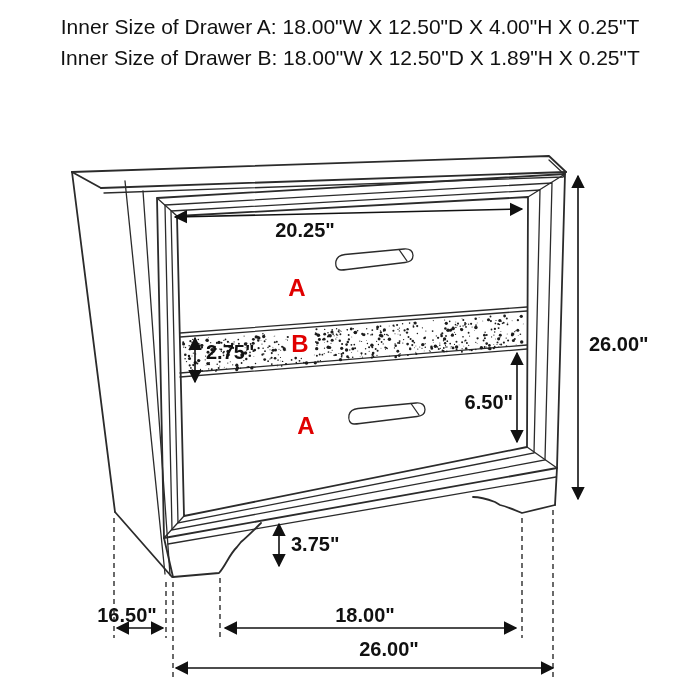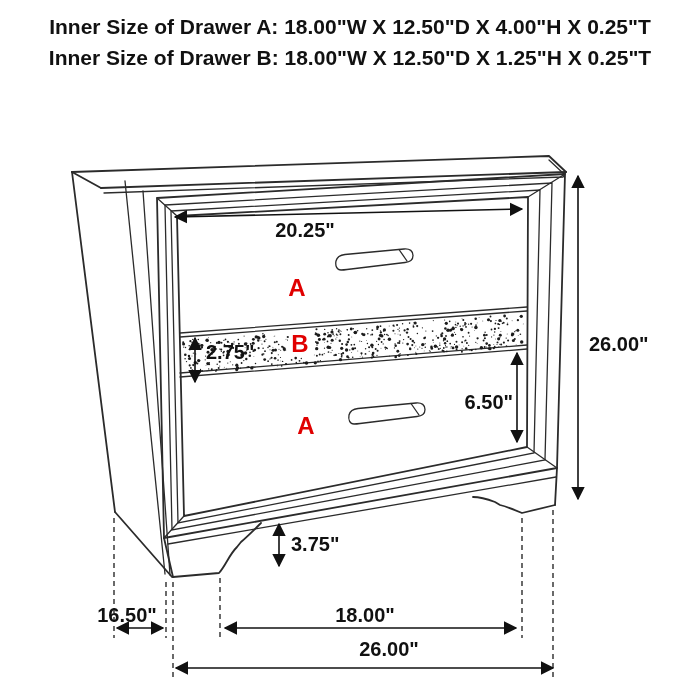--- a/index.html
+++ b/index.html
@@ -1,33 +1,33 @@
 <!DOCTYPE html>
 <html style="--line: #2b2b2b; --red: #e00000; --dim: #111111;"><head>
 <meta charset="utf-8">
 <style>
   html,body{margin:0;padding:0;background:#fff;}
   body{width:700px;height:700px;position:relative;font-family:"Liberation Sans",sans-serif;overflow:hidden;}
   :root{--line:#2b2b2b;--red:#e00000;--dim:#111111;}
   .header{position:absolute;top:11px;left:0;width:700px;text-align:center;
-          font-weight:bold;font-size:21px;line-height:31px;color:#111;}
+          font-weight:normal;font-size:21px;line-height:31px;color:#111;}
   svg{position:absolute;left:0;top:0;}
   .outline{stroke:var(--line);fill:none;stroke-width:1.8;stroke-linejoin:round;stroke-linecap:round;}
   .thin{stroke:var(--line);fill:none;stroke-width:1.3;stroke-linecap:round;}
   .dash{stroke:var(--line);fill:none;stroke-width:1.4;stroke-dasharray:5 4;}
   .dimline{stroke:var(--dim);fill:none;stroke-width:1.6;}
   .dimtext{font-weight:bold;font-size:20px;fill:var(--dim);}
   .redletter{font-weight:bold;font-size:24px;fill:var(--red);}
 </style>
 </head>
 <body>
 
 <div class="header">
   <div>Inner Size of Drawer A: 18.00"W X 12.50"D X 4.00"H X 0.25"T</div>
-  <div>Inner Size of Drawer B: 18.00"W X 12.50"D X 1.25"H X 0.25"T</div>
+  <div>Inner Size of Drawer B: 18.00"W X 12.50"D X 1.89"H X 0.25"T</div>
 </div>
 
 <svg width="700" height="700" viewBox="0 0 700 700">
   <defs>
     <marker id="ah" viewBox="0 0 10 10" refX="9" refY="5" markerWidth="8.5" markerHeight="8.5" orient="auto-start-reverse" markerUnits="strokeWidth">
       <path d="M0,0 L10,5 L0,10 Z" fill="#111111"></path>
     </marker>
   </defs>
 
   <g>

